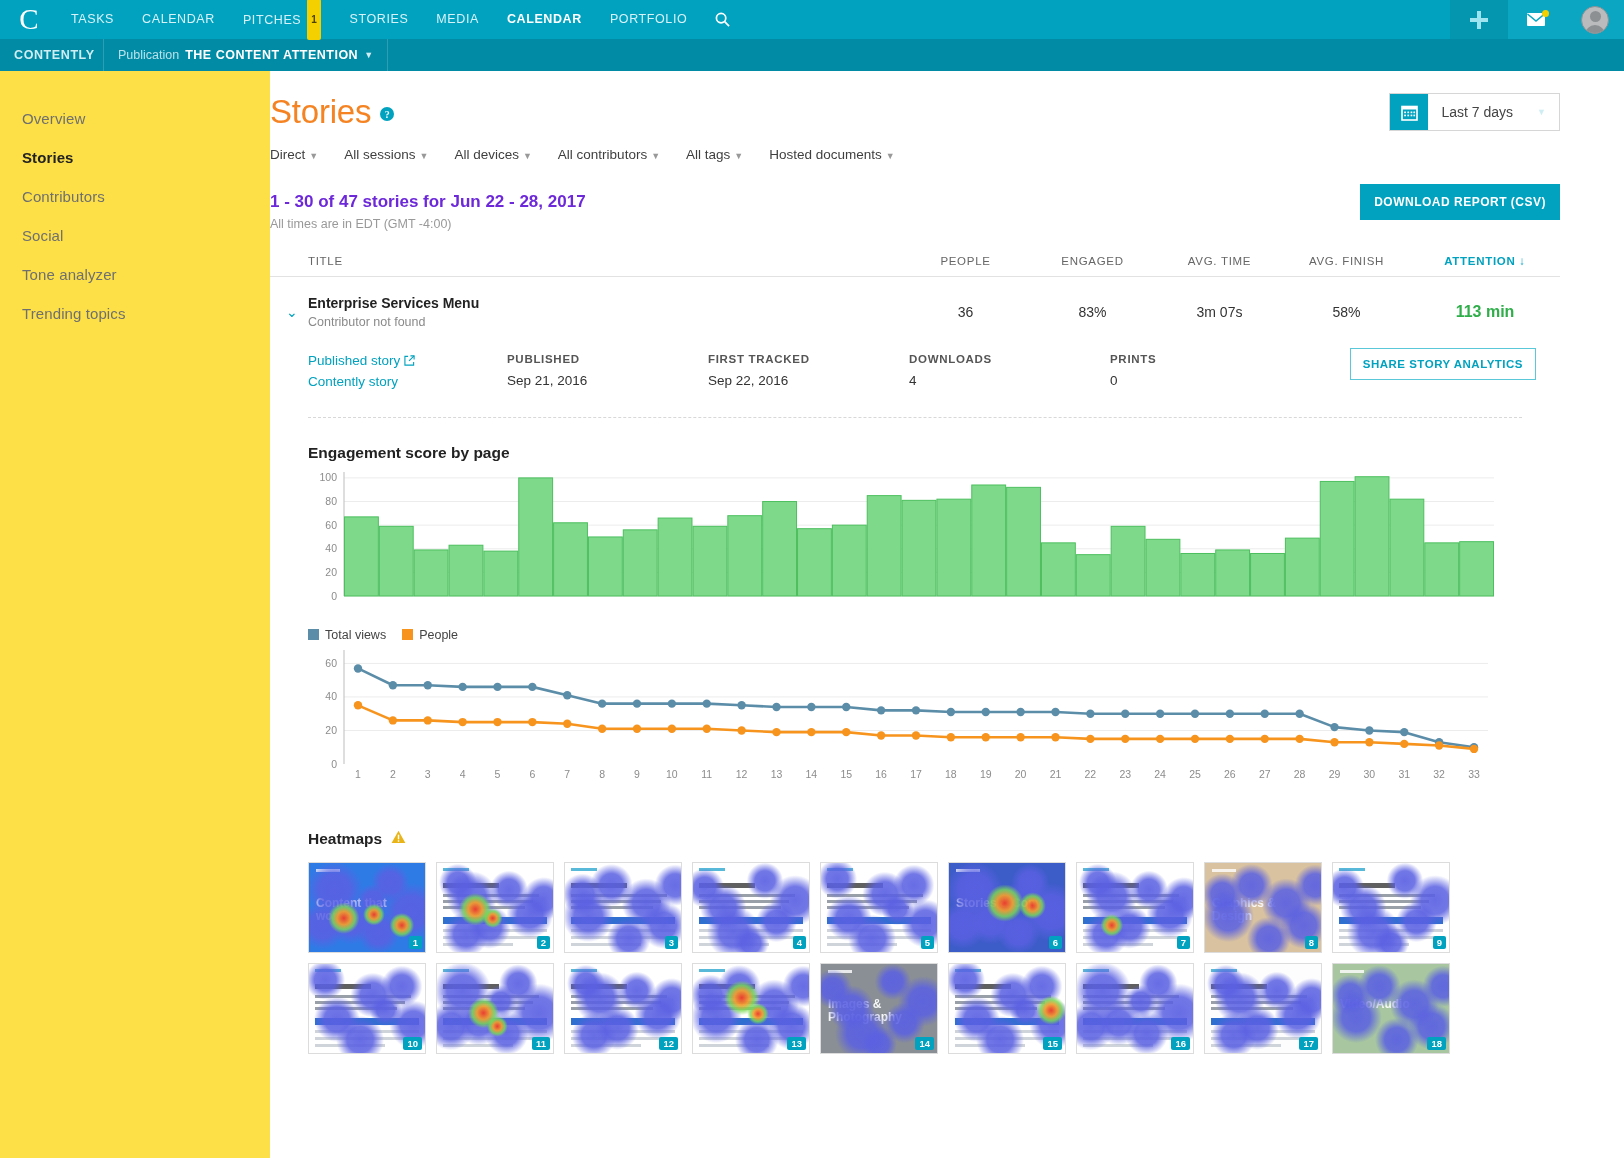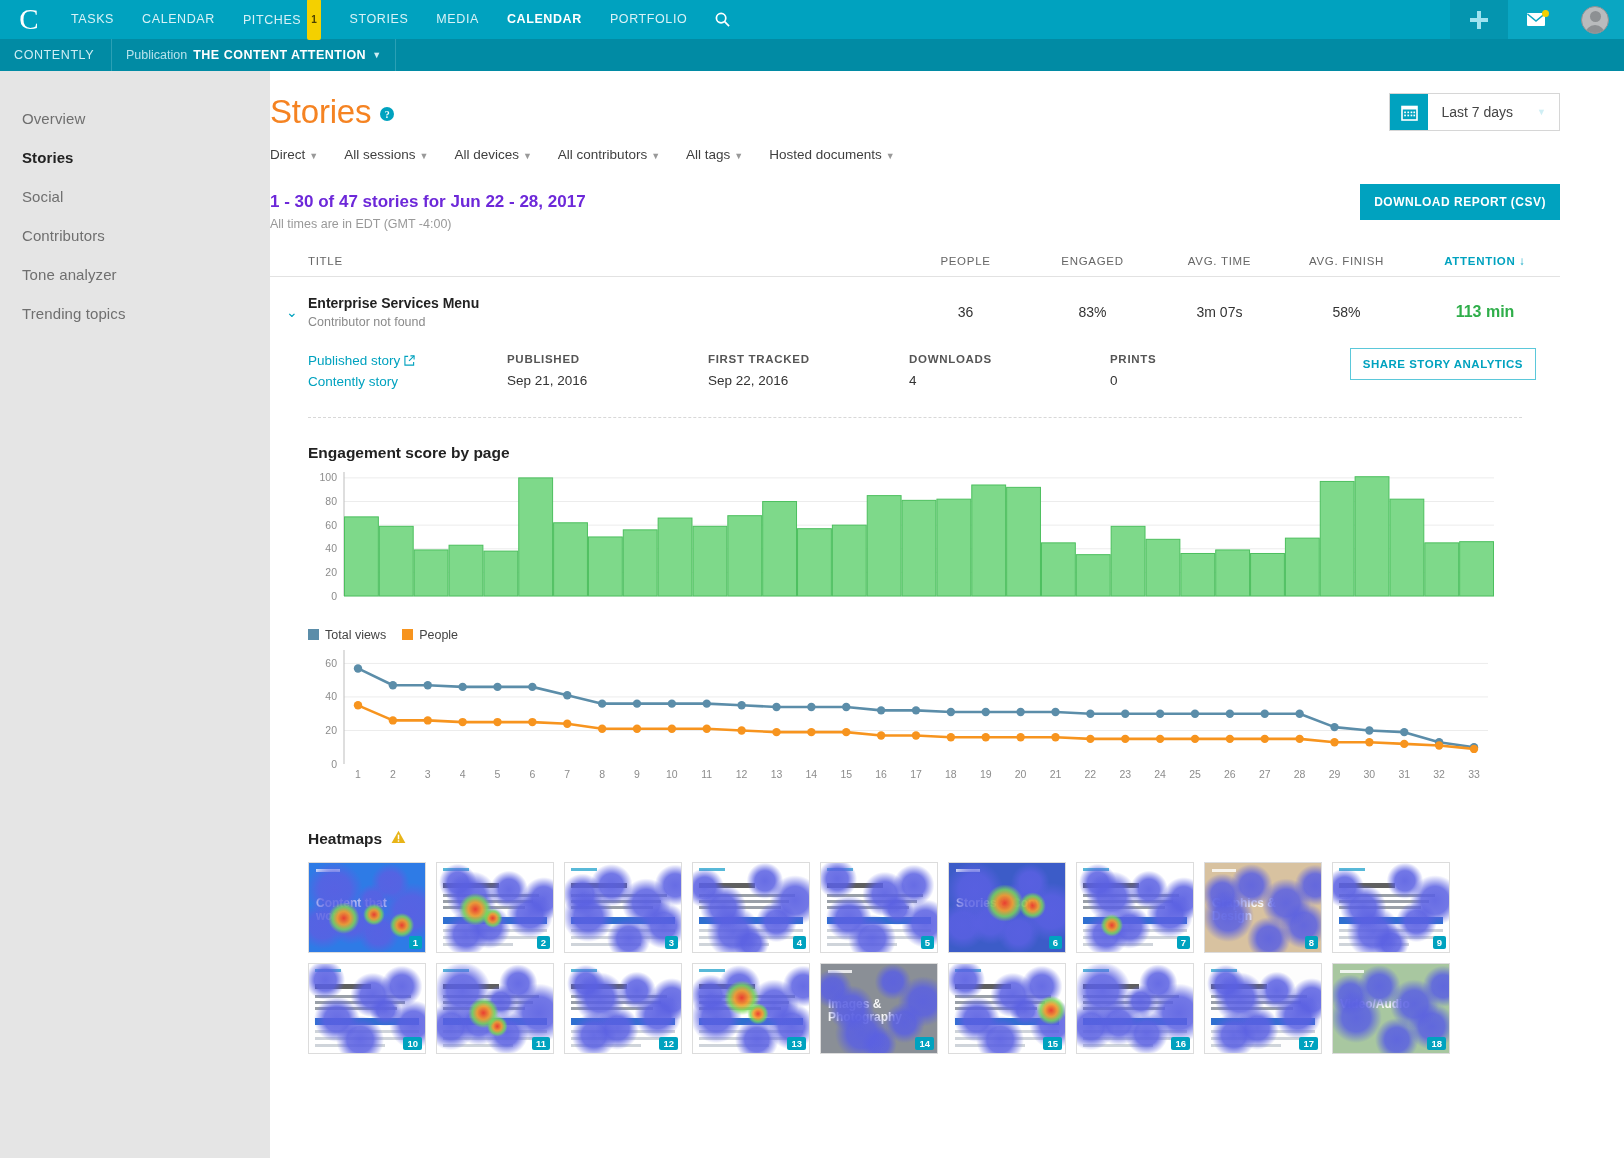--- a/index.html
+++ b/index.html
@@ -70,34 +70,34 @@
   .mail-dot {
     position: absolute; width: 7px; height: 7px; border-radius: 50%;
     background: #F4D000; top: 10px; right: 17px;
   }
   
   .subbar {
     height: 32px; background: #018BA4; color: #cfeef4;
     display: flex; align-items: stretch; font-size: 12.5px;
   }
   .subbar .cell1 {
-    width: 112px; display: flex; align-items: center; padding-left: 14px;
-    letter-spacing: .6px; border-right: 1px solid #2BA0B5;
+    width: 104px; display: flex; align-items: center; padding-left: 14px;
+    letter-spacing: .6px; border-right: 1px solid #2BA0B5; font-weight: bold;
   }
   .subbar .cell2 {
     display: flex; align-items: center; padding: 0 14px; gap: 6px;
     border-right: 1px solid #2BA0B5; cursor: pointer;
   }
   .subbar .pub-label { color: #b6e2eb; }
   .subbar .pub-name { color: #fff; font-weight: bold; letter-spacing: .5px; }
   .caret { font-size: 9px; color: #cfeef4; }
   
   .page { display: flex; height: calc(1158px - 71px); }
   .sidebar {
-    width: 270px; flex: 0 0 270px; padding-top: 28px; background: #e5e5e5;
+    width: 270px; flex: 0 0 270px; padding-top: 28px; background: #fde047;
   }
   .sb-item {
     font-size: 15px; color: #6f6f6f; padding: 11px 0 11px 22px;
     cursor: pointer; letter-spacing: .1px;
   }
   .sb-item.active { color: #222; font-weight: bold; }
   .content { flex: 1; padding: 0 64px 0 0; position: relative; }
   
   .title-row { display: flex; align-items: flex-start; padding-top: 22px; }
   h1.page-title {
@@ -239,22 +239,22 @@
     <span class="pub-name">THE CONTENT ATTENTION</span>
     <span class="caret">▼</span>
   </div>
 </div>
 
 <div class="page">
 
   <aside class="sidebar">
     <div class="sb-item"><span>Overview</span></div>
     <div class="sb-item active"><span>Stories</span></div>
+    <div class="sb-item"><span>Contributors</span></div>
     <div class="sb-item"><span>Social</span></div>
-    <div class="sb-item"><span>Contributors</span></div>
     <div class="sb-item"><span>Tone analyzer</span></div>
     <div class="sb-item"><span>Trending topics</span></div>
   </aside>
 
   <main class="content">
 
     <div class="title-row">
       <h1 class="page-title">Stories</h1>
       <span class="help-dot">?</span>
     </div>

